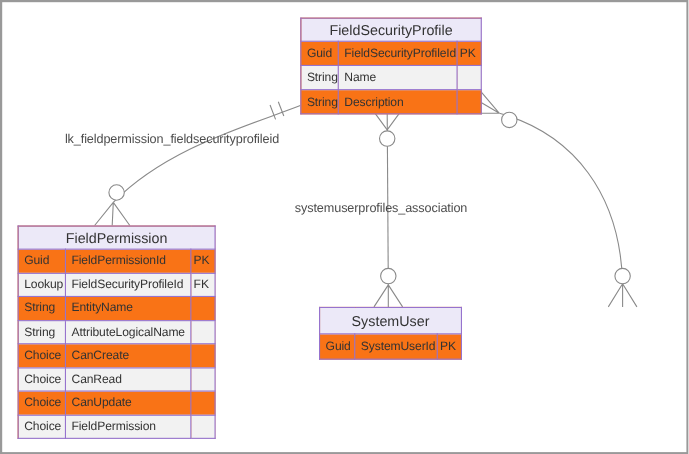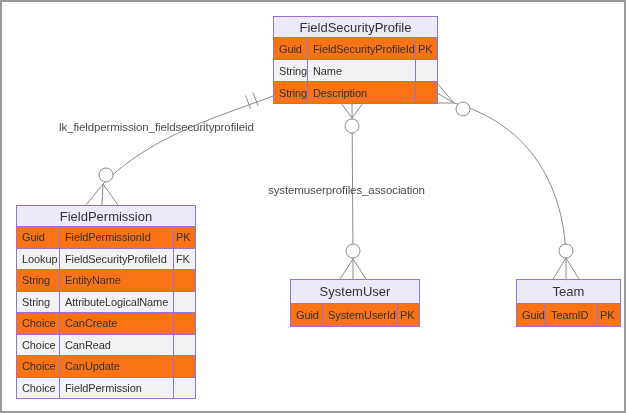--- a/index.html
+++ b/index.html
@@ -184,35 +184,14 @@
       <tbody>
         <tr>
           <td>Guid</td>
           <td>SystemUserId</td>
           <td class="k">PK</td>
         </tr>
       </tbody>
     </table>
   </div>
 
-  <div class="entity e-team" style="left:514px;top:277px">
-    <table style="width:104px">
-      <colgroup>
-          <col style="width:29px">
-          <col style="width:52px">
-          <col style="width:23px">
-        </colgroup>
-      <thead>
-          <tr>
-            <th colspan="3">Team</th>
-          </tr>
-        </thead>
-      <tbody>
-        <tr>
-          <td>Guid</td>
-          <td>TeamID</td>
-          <td class="k">PK</td>
-        </tr>
-      </tbody>
-    </table>
-  </div>
 
 </div>
 
 </body></html>

